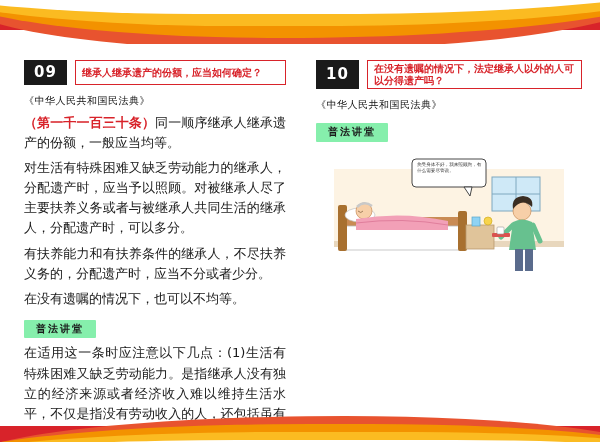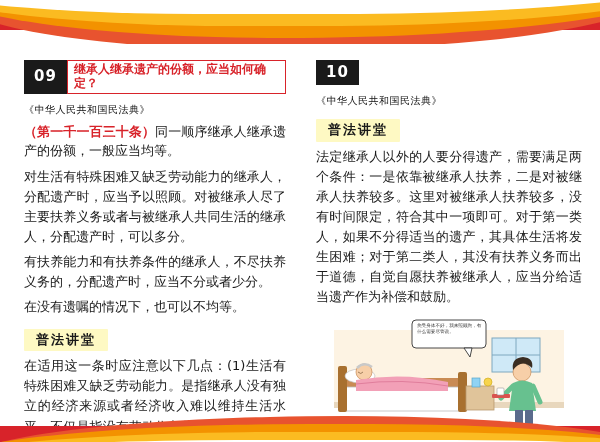--- a/index.html
+++ b/index.html
@@ -67,25 +67,25 @@
     font-weight:bold;font-size:15px;
     padding:2px 9px 3px 9px;
     display:flex;align-items:center;
     font-family:"DejaVu Sans","Liberation Sans",sans-serif;
     letter-spacing:1px;
     border:1px solid #1a1a1a;
   }
   .qtext{
     border:1.4px solid #d8232a;
     color:#d8232a;
-    font-size:12px;
+    font-size:10px;
     line-height:1.15;
     display:flex;align-items:center;
     padding:2px 6px;
-    margin-left:0;
+    margin-left:8px;
     font-weight:bold;
     flex:1;
     font-family:Liberation Serif, serif;
   }
   
   .codetitle{
     font-size:10px;font-weight:normal;color:#111;
     margin:7px 0 5px 0;letter-spacing:0.5px;
   }
   .article{
@@ -93,23 +93,23 @@
     text-align:justify;margin-bottom:6px;
   }
   .article .art-no{color:#d8232a;font-weight:bold;}
   .para{
     font-size:13px;line-height:1.55;color:#1a1a1a;
     text-align:justify;margin-bottom:5px;
   }
   
   .banner{
     display:inline-block;
-    background:#fef9c3;
+    background:#86efac;
     color:#1a1a1a;
-    font-size:13px;font-weight:bold;
+    font-size:10px;font-weight:bold;
     padding:2px 12px 2.5px 12px;
     border-radius:1px;
     margin:6px 0 5px 0;
     letter-spacing:2px;
     position:relative;
   }
   .banner:after{
     content:"";position:absolute;right:-5px;top:0;
     border-top:0 solid transparent;
   }
@@ -199,28 +199,28 @@
       <div style="position:absolute;left:8px;top:4px;width:52px;height:30px;font-size:4.2px;line-height:1.35;color:#333;overflow:hidden;">你生病了我没能在床前照顾，实在惭愧。</div>
       <div style="position:absolute;left:104px;top:6px;width:50px;height:28px;font-size:4.2px;line-height:1.35;color:#333;overflow:hidden;">遗产的事情我们还是要按法律规定来分。</div>
     </div>
 
   </div>
 
   <div class="col col-right">
 
     <div class="qhead">
       <div class="qnum">10</div>
+      <div class="qtext">在没有遗嘱的情况下，法定继承人以外的人可以分得遗产吗？</div>
     </div>
 
     <div class="codetitle">《中华人民共和国民法典》</div>
 
 
     <div class="banner">普法讲堂</div>
 
-    <div class="para">法定继承人以外的人要分得遗产，需要满足两个条件：一是依靠被继承人扶养，二是对被继承人扶养较多。这里对被继承人扶养较多，没有时间限定，符合其中一项即可。对于第一类人，如果不分得适当的遗产，其具体生活将发生困难；对于第二类人，其没有扶养义务而出于道德，自觉自愿扶养被继承人，应当分给适当遗产作为补偿和鼓励。</div>
 
     
     <div class="illus" style="height:130px;margin-top:6px;">
       <svg width="262" height="130" viewBox="0 0 262 130">
         <rect x="0" y="0" width="262" height="130" fill="#ffffff"></rect>
 
         <rect x="18" y="16" width="230" height="76" fill="#fdf3e3"></rect>
         <rect x="18" y="88" width="230" height="6" fill="#e8d7bd"></rect>
 
         <rect x="176" y="24" width="48" height="34" fill="#cfe9f7" stroke="#7fa8bf" stroke-width="1"></rect>

